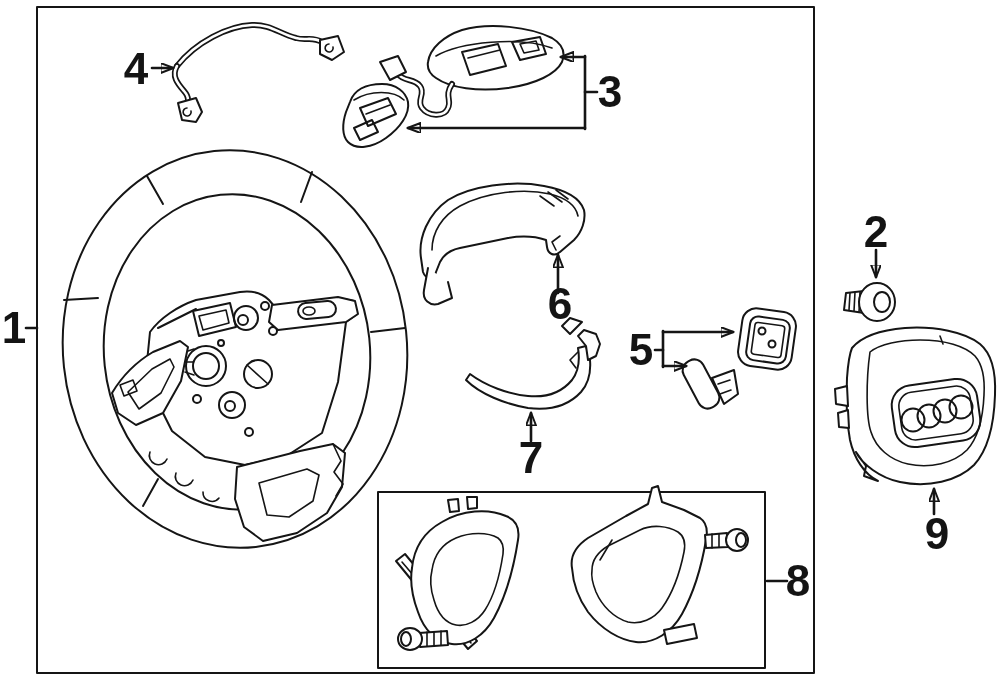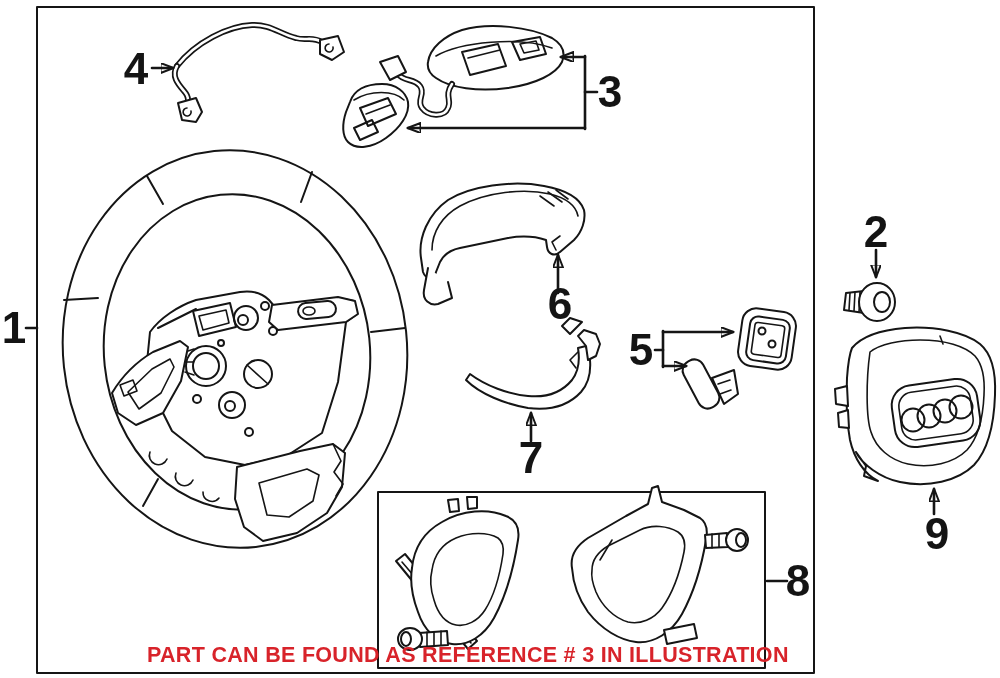--- a/index.html
+++ b/index.html
@@ -237,14 +237,13 @@
   <div class="callout" style="left:14px;top:328px">1</div>
   <div class="callout" style="left:876px;top:232px">2</div>
   <div class="callout" style="left:610px;top:92px">3</div>
   <div class="callout" style="left:136px;top:69px">4</div>
   <div class="callout" style="left:641px;top:350px">5</div>
   <div class="callout" style="left:560px;top:304px">6</div>
   <div class="callout" style="left:531px;top:458px">7</div>
   <div class="callout" style="left:798px;top:581px">8</div>
   <div class="callout" style="left:937px;top:534px">9</div>
 
-  <div class="caption">PART CAN BE FOUND AS REFERENCE # 3 IN ILLUSTRATION</div>
 </div>
 
 </body></html>

